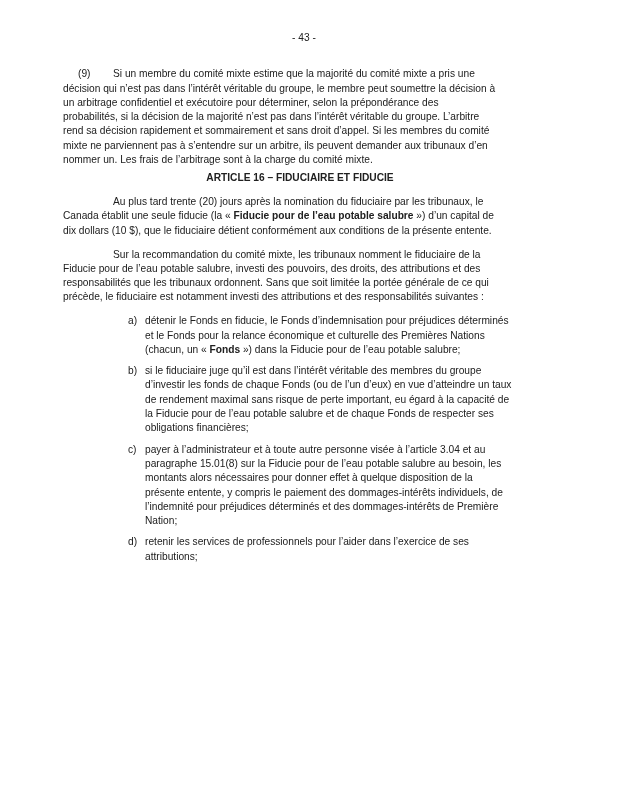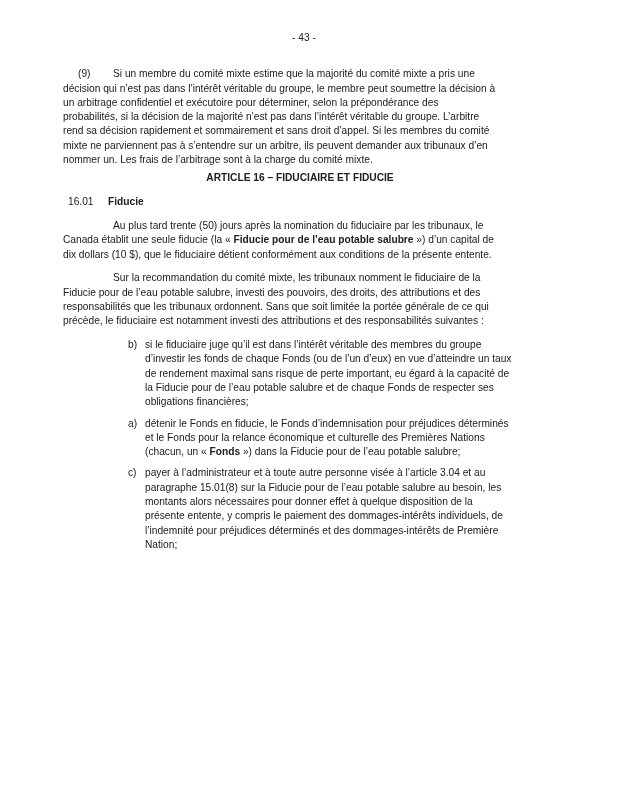--- a/index.html
+++ b/index.html
@@ -66,45 +66,46 @@
 décision qui n’est pas dans l’intérêt véritable du groupe, le membre peut soumettre la décision à
 un arbitrage confidentiel et exécutoire pour déterminer, selon la prépondérance des
 probabilités, si la décision de la majorité n’est pas dans l’intérêt véritable du groupe. L’arbitre
 rend sa décision rapidement et sommairement et sans droit d’appel. Si les membres du comité
 mixte ne parviennent pas à s’entendre sur un arbitre, ils peuvent demander aux tribunaux d’en
 nommer un. Les frais de l’arbitrage sont à la charge du comité mixte.</span></p>
 
 
     <p class="article-heading">ARTICLE 16 – FIDUCIAIRE ET FIDUCIE</p>
 
-    <p class="sec-head"><span class="secnum">16.01</span><span class="sec-title">Fiducie</span></p>
 
-    <p class="para indent"><span>Au plus tard trente (50) jours après la nomination du fiduciaire par les tribunaux, le
+    <p class="para indent"><span>Au plus tard trente (20) jours après la nomination du fiduciaire par les tribunaux, le
 Canada établit une seule fiducie (la « </span><span class="b">Fiducie pour de l’eau potable salubre</span><span> ») d’un capital de
 dix dollars (10 $), que le fiduciaire détient conformément aux conditions de la présente entente.</span></p>
 
 
     <p class="para indent">Sur la recommandation du comité mixte, les tribunaux nomment le fiduciaire de la
 Fiducie pour de l’eau potable salubre, investi des pouvoirs, des droits, des attributions et des
 responsabilités que les tribunaux ordonnent. Sans que soit limitée la portée générale de ce qui
 précède, le fiduciaire est notamment investi des attributions et des responsabilités suivantes :</p>
 
+    <div class="li"><span class="lmark">a)</span><span><span>détenir le Fonds en fiducie, le Fonds d’indemnisation pour préjudices déterminés
+et le Fonds pour la relance économique et culturelle des Premières Nations
+(chacun, un « </span><span class="b">Fonds</span><span> ») dans la Fiducie pour de l’eau potable salubre;</span></span></div>
+
     <div class="li"><span class="lmark">b)</span><span><span>si le fiduciaire juge qu’il est dans l’intérêt véritable des membres du groupe
 d’investir les fonds de chaque Fonds (ou de l’un d’eux) en vue d’atteindre un taux
 de rendement maximal sans risque de perte important, eu égard à la capacité de
 la Fiducie pour de l’eau potable salubre et de chaque Fonds de respecter ses
 obligations financières;</span></span></div>
-
-    <div class="li"><span class="lmark">a)</span><span><span>détenir le Fonds en fiducie, le Fonds d’indemnisation pour préjudices déterminés
-et le Fonds pour la relance économique et culturelle des Premières Nations
-(chacun, un « </span><span class="b">Fonds</span><span> ») dans la Fiducie pour de l’eau potable salubre;</span></span></div>
 
     <div class="li"><span class="lmark">c)</span><span><span>payer à l’administrateur et à toute autre personne visée à l’article 3.04 et au
 paragraphe 15.01(8) sur la Fiducie pour de l’eau potable salubre au besoin, les
 montants alors nécessaires pour donner effet à quelque disposition de la
 présente entente, y compris le paiement des dommages-intérêts individuels, de
 l’indemnité pour préjudices déterminés et des dommages-intérêts de Première
 Nation;</span></span></div>
 
+    <div class="li"><span class="lmark">d)</span><span><span>retenir les services de professionnels pour l’aider dans l’exercice de ses
+attributions;</span></span></div>
 
 
   </div>
 </div>
 
 </body></html>

